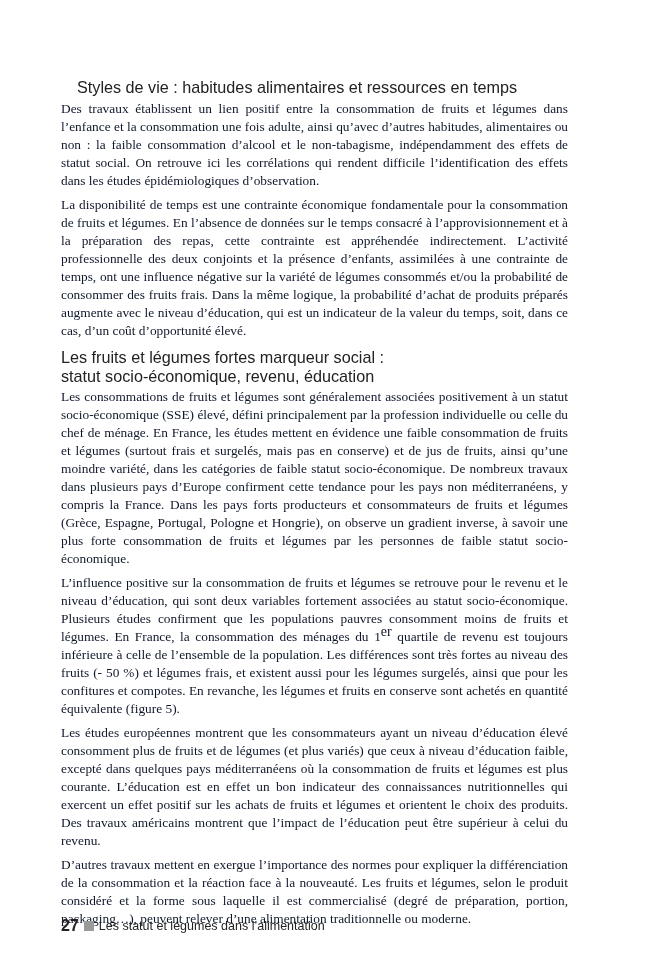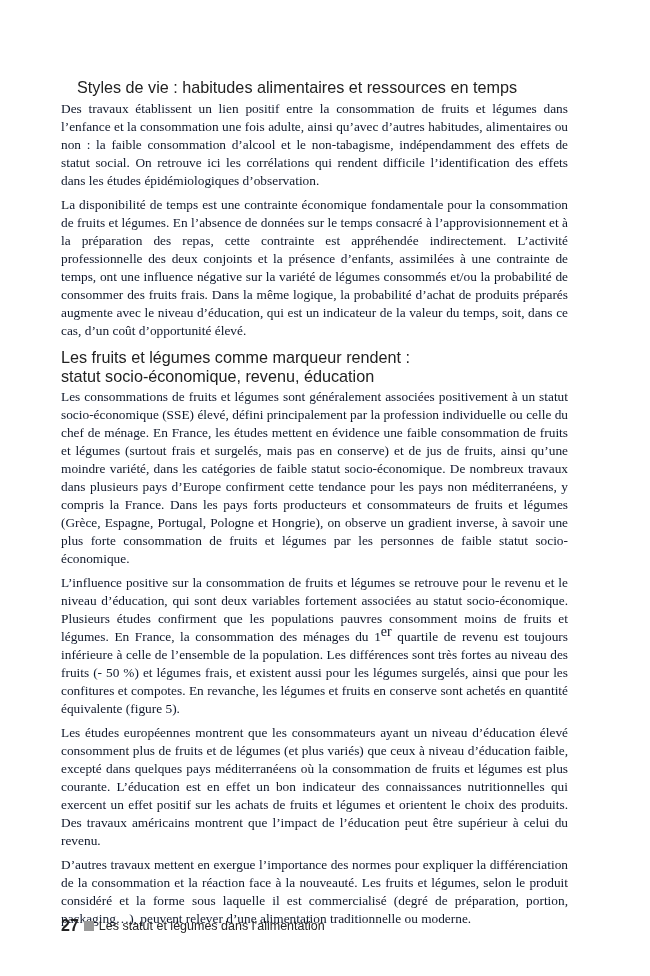--- a/index.html
+++ b/index.html
@@ -32,21 +32,21 @@
 </style>
 </head>
 <body>
 
 <div class="page">
   <h2 class="h1">Styles de vie : habitudes alimentaires et ressources en temps</h2>
   <p>Des travaux établissent un lien positif entre la consommation de fruits et légumes dans l’enfance et la consommation une fois adulte, ainsi qu’avec d’autres habitudes, alimentaires ou non : la faible consommation d’alcool et le non-tabagisme, indépen­damment des effets de statut social. On retrouve ici les corrélations qui rendent diffi­cile l’identification des effets dans les études épidémiologiques d’observation.</p>
   <p>La disponibilité de temps est une contrainte économique fondamentale pour la consom­mation de fruits et légumes. En l’absence de données sur le temps consacré à l’appro­visionnement et à la préparation des repas, cette contrainte est appréhendée indirecte­ment. L’activité professionnelle des deux conjoints et la présence d’enfants, assimilées à une contrainte de temps, ont une influence négative sur la variété de légumes consom­més et/ou la probabilité de consommer des fruits frais. Dans la même logique, la pro­babilité d’achat de produits préparés augmente avec le niveau d’éducation, qui est un indicateur de la valeur du temps, soit, dans ce cas, d’un coût d’opportunité élevé.</p>
 
   <h2 class="h2">
-    <span>Les fruits et légumes comme marqueur rendent :</span><br>
+    <span>Les fruits et légumes fortes marqueur social :</span><br>
     <span>statut socio-économique, revenu, éducation</span>
   </h2>
   <p>Les consommations de fruits et légumes sont généralement associées positivement à un statut socio-économique (SSE) élevé, défini principalement par la profession indivi­duelle ou celle du chef de ménage. En France, les études mettent en évidence une faible consommation de fruits et légumes (surtout frais et surgelés, mais pas en conserve) et de jus de fruits, ainsi qu’une moindre variété, dans les catégories de faible statut socio-économique. De nombreux travaux dans plusieurs pays d’Europe confirment cette tendance pour les pays non méditerranéens, y compris la France. Dans les pays forts producteurs et consommateurs de fruits et légumes (Grèce, Espagne, Portugal, Pologne et Hongrie), on observe un gradient inverse, à savoir une plus forte consom­mation de fruits et légumes par les personnes de faible statut socio-économique.</p>
   <p><span>L’influence positive sur la consommation de fruits et légumes se retrouve pour le revenu et le niveau d’éducation, qui sont deux variables fortement associées au statut socio-économique. Plusieurs études confirment que les populations pauvres consom­ment moins de fruits et légumes. En France, la consommation des ménages du</span> <span>1</span><sup>er</sup><span> quartile de revenu est toujours inférieure à celle de l’ensemble de la population. Les différences sont très fortes au niveau des fruits (- 50 %) et légumes frais, et existent aussi pour les légumes surgelés, ainsi que pour les confitures et compotes. En revan­che, les légumes et fruits en conserve sont achetés en quantité équivalente (figure 5).</span></p>
   <p>Les études européennes montrent que les consommateurs ayant un niveau d’éduca­tion élevé consomment plus de fruits et de légumes (et plus variés) que ceux à niveau d’éducation faible, excepté dans quelques pays méditerranéens où la consommation de fruits et légumes est plus courante. L’éducation est en effet un bon indicateur des connaissances nutritionnelles qui exercent un effet positif sur les achats de fruits et légumes et orientent le choix des produits. Des travaux américains montrent que l’impact de l’éducation peut être supérieur à celui du revenu.</p>
   <p>D’autres travaux mettent en exergue l’importance des normes pour expliquer la différen­ciation de la consommation et la réaction face à la nouveauté. Les fruits et légumes, selon le produit considéré et la forme sous laquelle il est commercialisé (degré de préparation, portion, packaging…), peuvent relever d’une alimentation traditionnelle ou moderne.</p>
 </div>
 
 <div class="footer">
   <span class="pnum">27</span>

